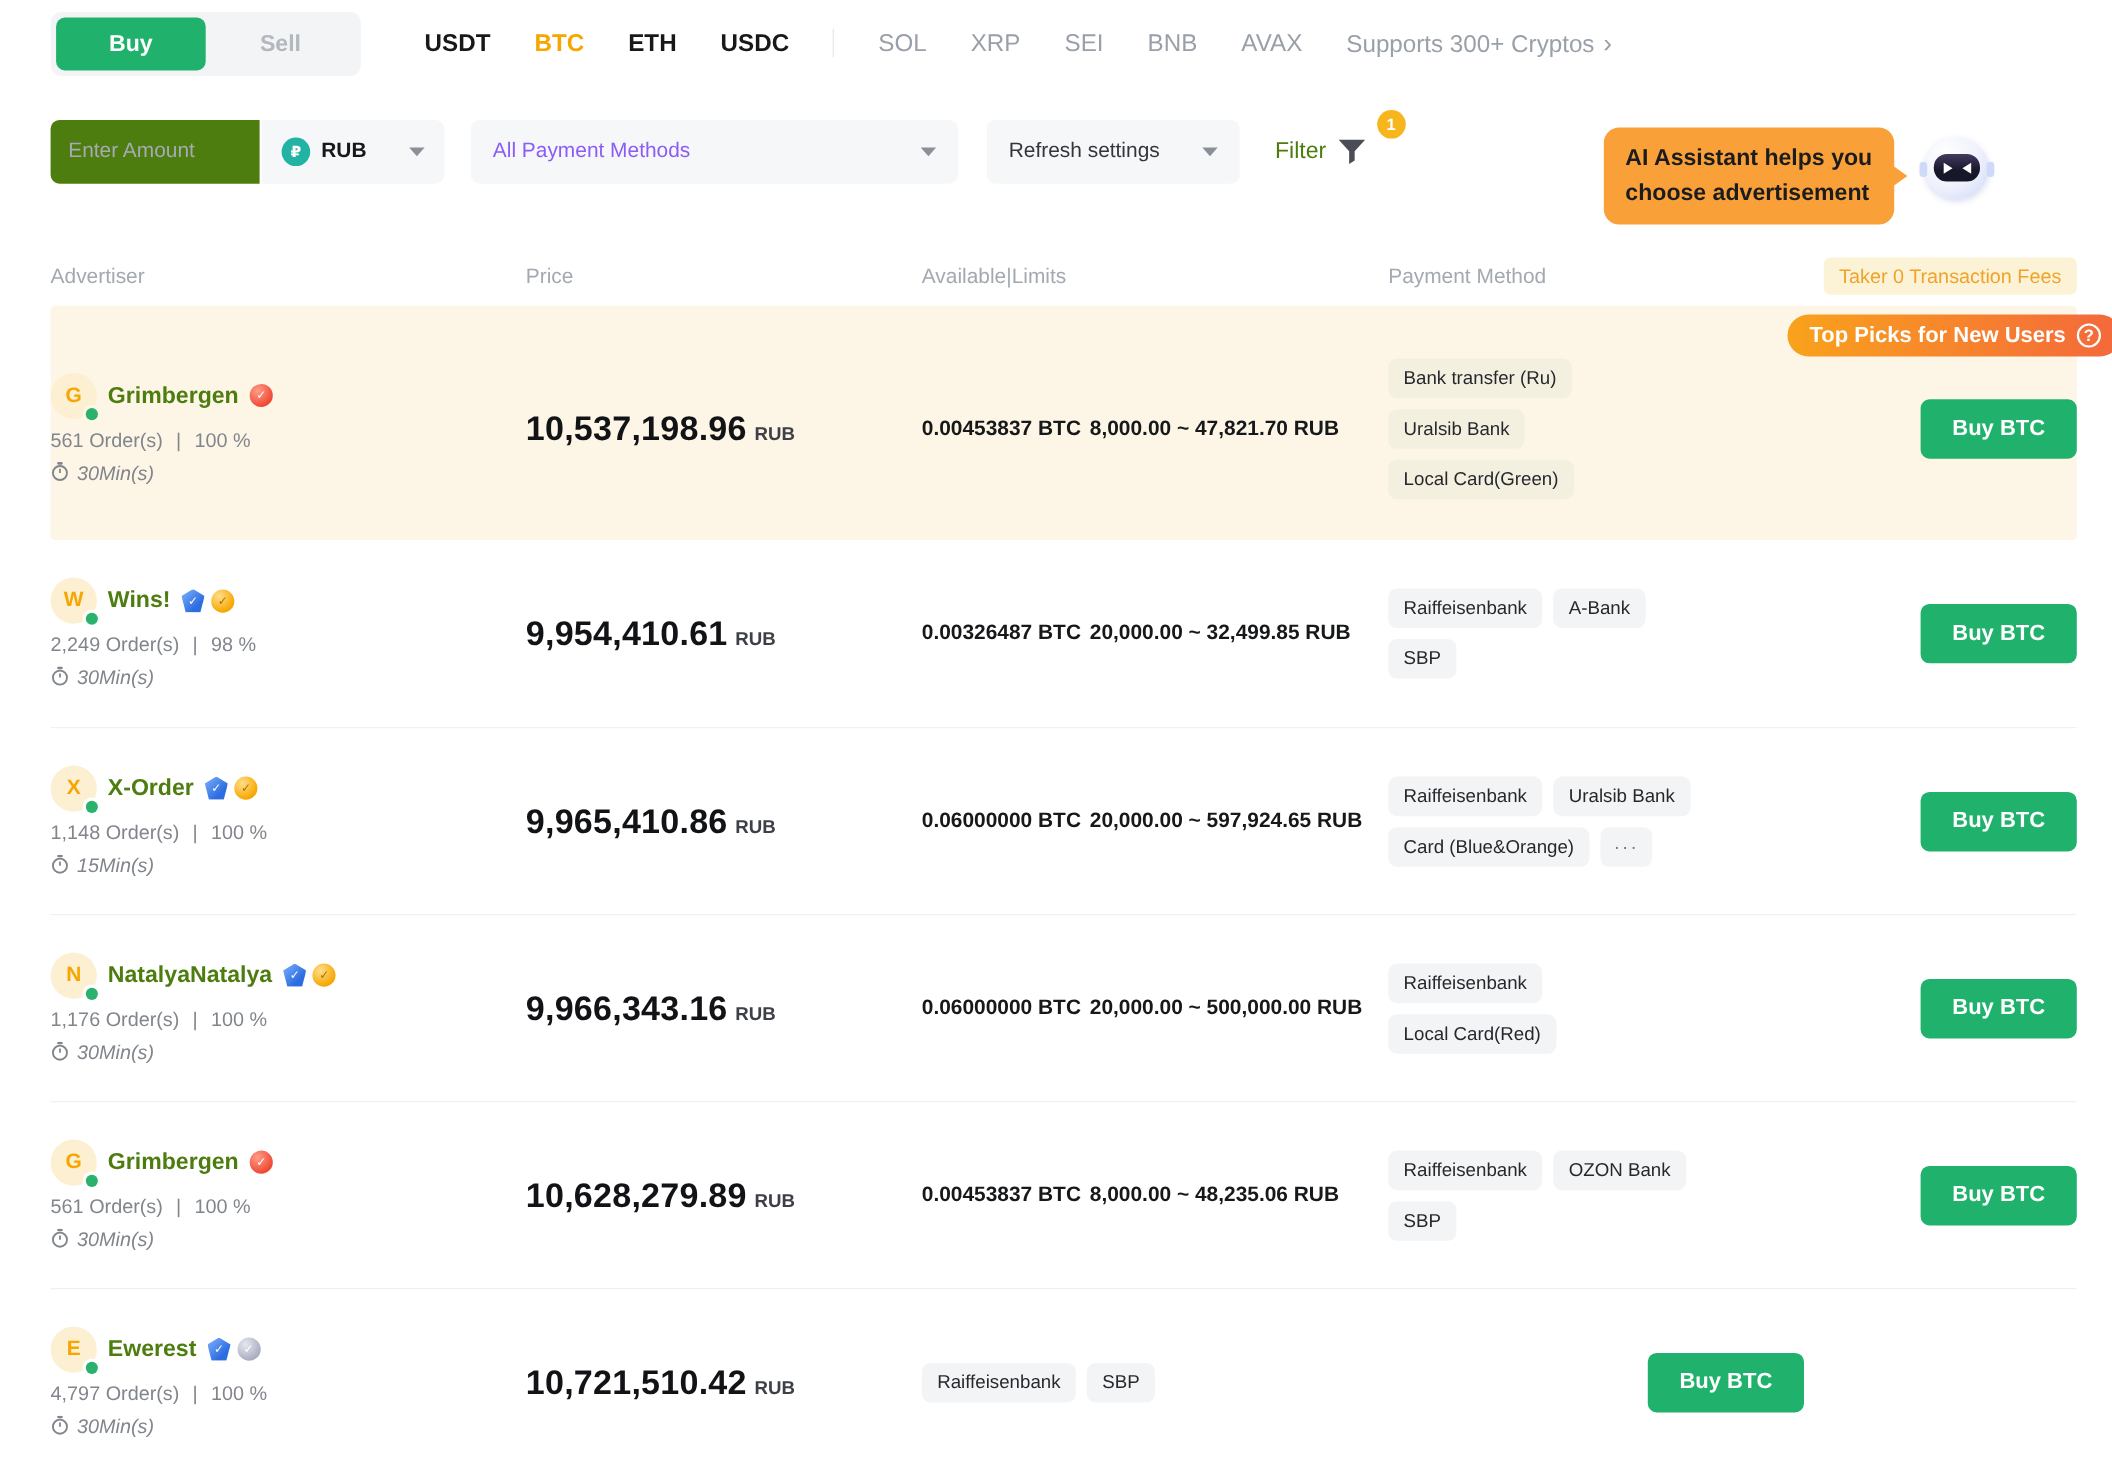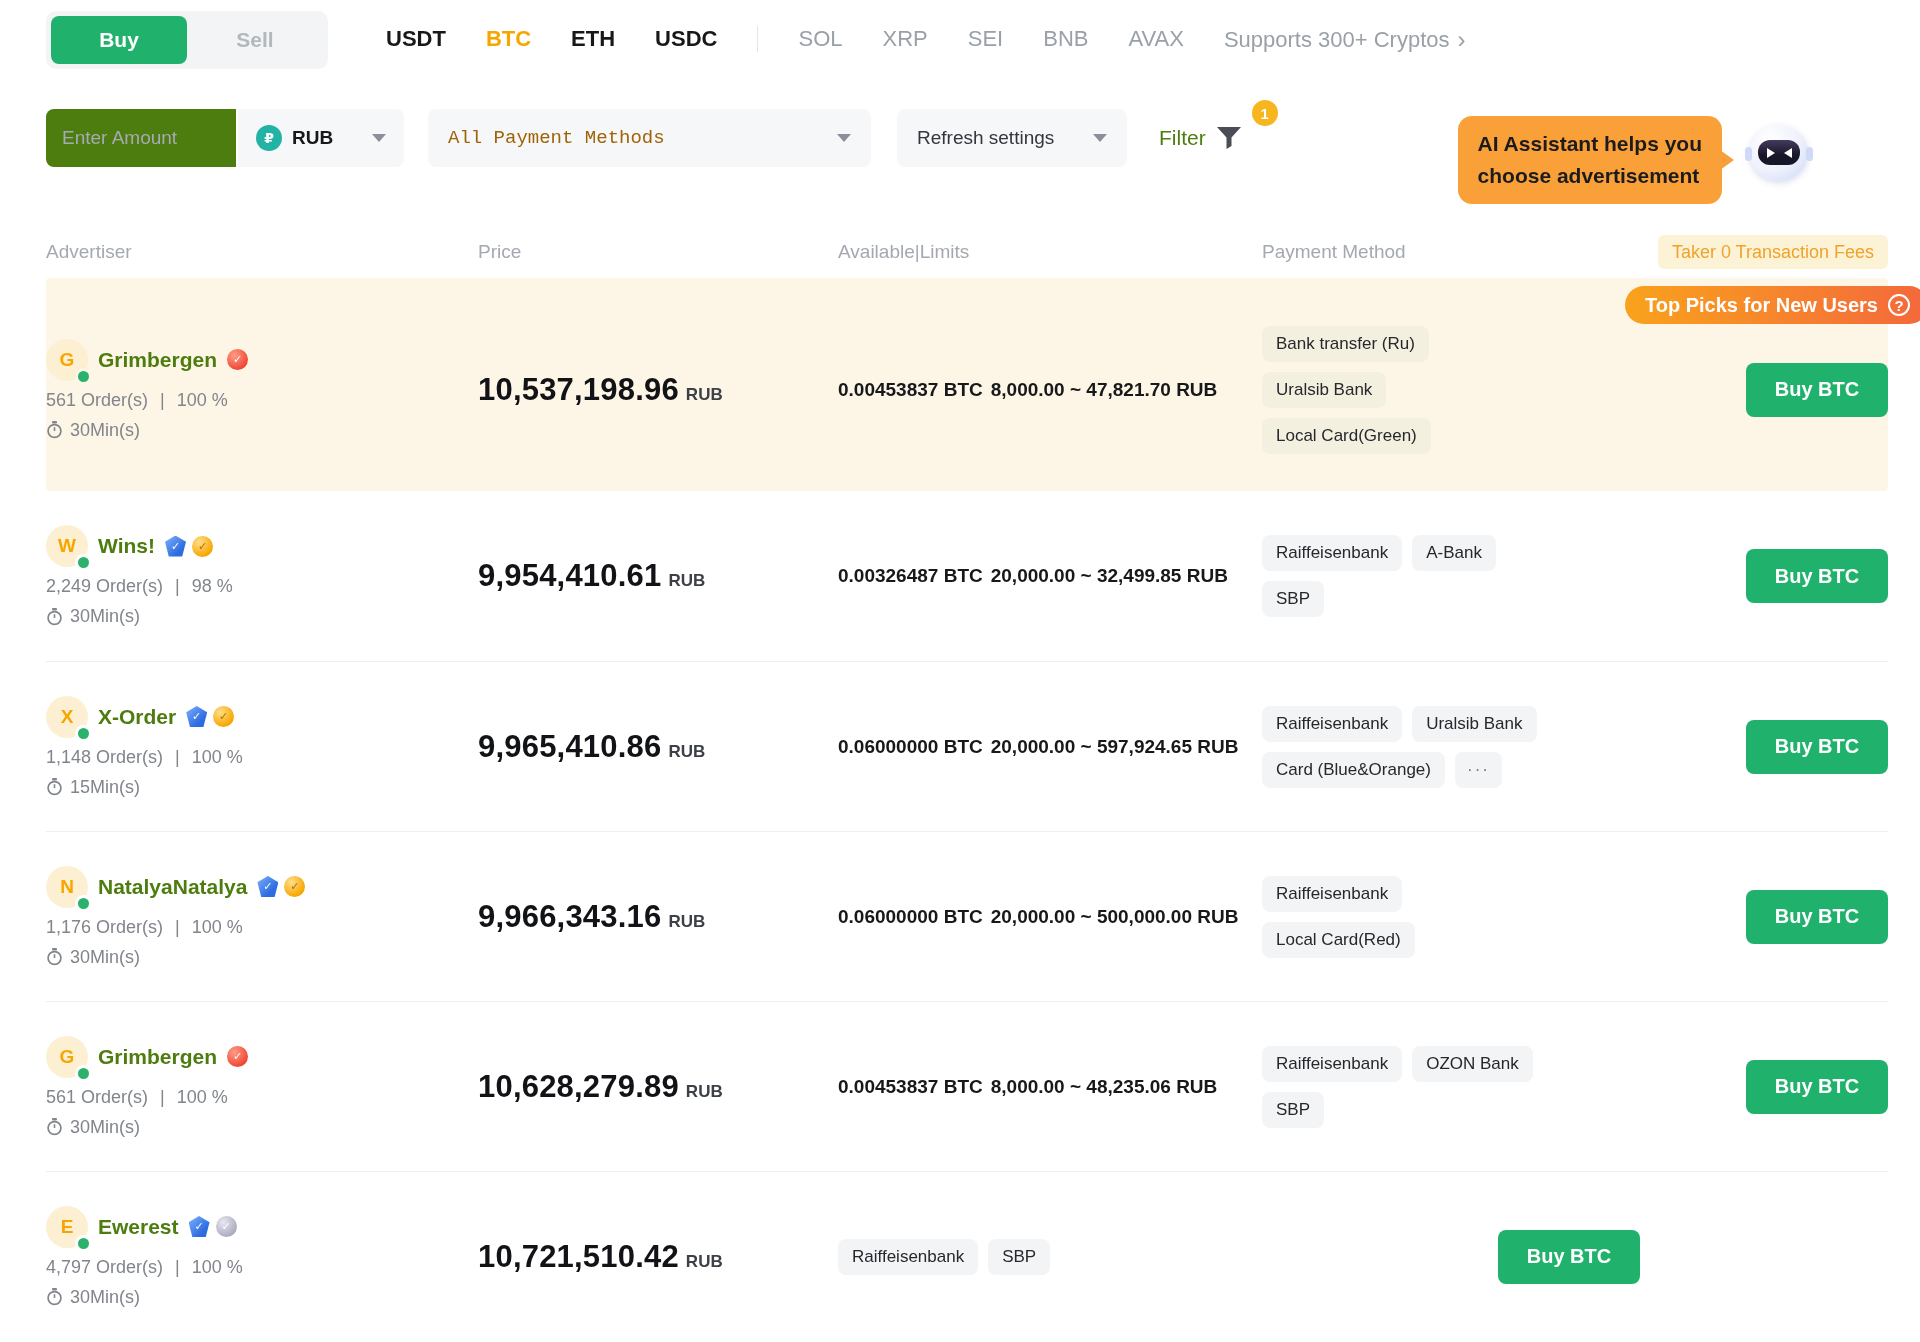--- a/index.html
+++ b/index.html
@@ -30,21 +30,21 @@
   .currency-select { width:166px; height:58px; background:#f6f7f9; border-radius:0 8px 8px 0;
     display:flex; align-items:center; padding:0 18px; gap:10px; cursor:pointer; }
   .rub-circle { width:26px; height:26px; border-radius:50%; background:#23b3a4; color:#fff;
     display:flex; align-items:center; justify-content:center; font-size:14px; font-weight:bold; }
   .currency-label { font-size:19px; font-weight:bold; color:#17181a; flex:1; }
   .caret { width:0; height:0; border-left:7px solid transparent; border-right:7px solid transparent;
     border-top:8px solid #8a8f98; }
   .select-box { height:58px; background:#f6f7f9; border-radius:8px; display:flex; align-items:center;
     padding:0 20px; cursor:pointer; }
   .pm-select { width:443px; margin-left:24px; }
-  .pm-select .sel-label { color:#a16207;font-family:Liberation Mono, monospace; }
+  .pm-select .sel-label { color:#8b5cf6; }
   .refresh-select { width:230px; margin-left:26px; }
   .sel-label { flex:1; font-size:19px; color:#33363c; }
   .filter-group { display:flex; align-items:center; margin-left:32px; gap:10px; position:relative; cursor:pointer; }
   .filter-label { font-size:21px; font-weight:500; color:#4d7c0f; }
   .funnel { position:relative; width:26px; height:24px; }
   .funnel svg { display:block; }
   .filter-badge { position:absolute; top:-26px; left:36px; width:26px; height:26px; border-radius:50%;
     background:#f7b51e; color:#fff; font-size:15px; font-weight:bold;
     display:flex; align-items:center; justify-content:center; }
 
@@ -95,21 +95,21 @@
   .adv-name { font-size:21px; font-weight:bold; color:#4d7c0f; cursor:pointer; }
   .badges { display:flex; align-items:center; gap:6px; }
   .badge { width:21px; height:21px; display:inline-flex; align-items:center; justify-content:center;
     font-size:11px; font-weight:bold; }
   .badge.diamond { background:linear-gradient(135deg,#7db1ff 0%,#2e6de0 70%); color:#fff;
     clip-path:polygon(50% 0%,100% 30%,82% 100%,18% 100%,0% 30%); border-radius:3px; }
   .badge.medal-gold { border-radius:50%; background:radial-gradient(circle at 35% 30%,#ffde8a,#f7a600 72%); color:#b06f00; }
   .badge.medal-red { border-radius:50%; background:radial-gradient(circle at 35% 30%,#ff9d88,#ee4530 75%); color:#fff; }
   .badge.medal-gray { border-radius:50%; background:radial-gradient(circle at 35% 30%,#e6e7ef,#a8aabf 75%); color:#fff; }
   .adv-stats { display:flex; align-items:center; gap:12px; font-size:18px; color:#81858c; }
-  .adv-time { display:flex; align-items:center; gap:7px; font-size:18px; color:#81858c; }
+  .adv-time { display:flex; gap:7px; font-size:18px; color:#81858c;font-style:italic; }
 
   .c-price { display:flex; align-items:baseline; gap:7px; }
   .price-num { font-size:31px; font-weight:bold; color:#121316; letter-spacing:.2px; }
   .price-cur { font-size:17px; font-weight:600; color:#3d4046; }
 
   .c-avail { display:flex; flex-direction:row; gap:8px; }
   .avail-btc, .avail-lim { font-size:19px; font-weight:600; color:#17181a; }
 
   .c-pay { display:flex; flex-direction:column; gap:10px; }
   .pay-line { display:flex; gap:10px; }

